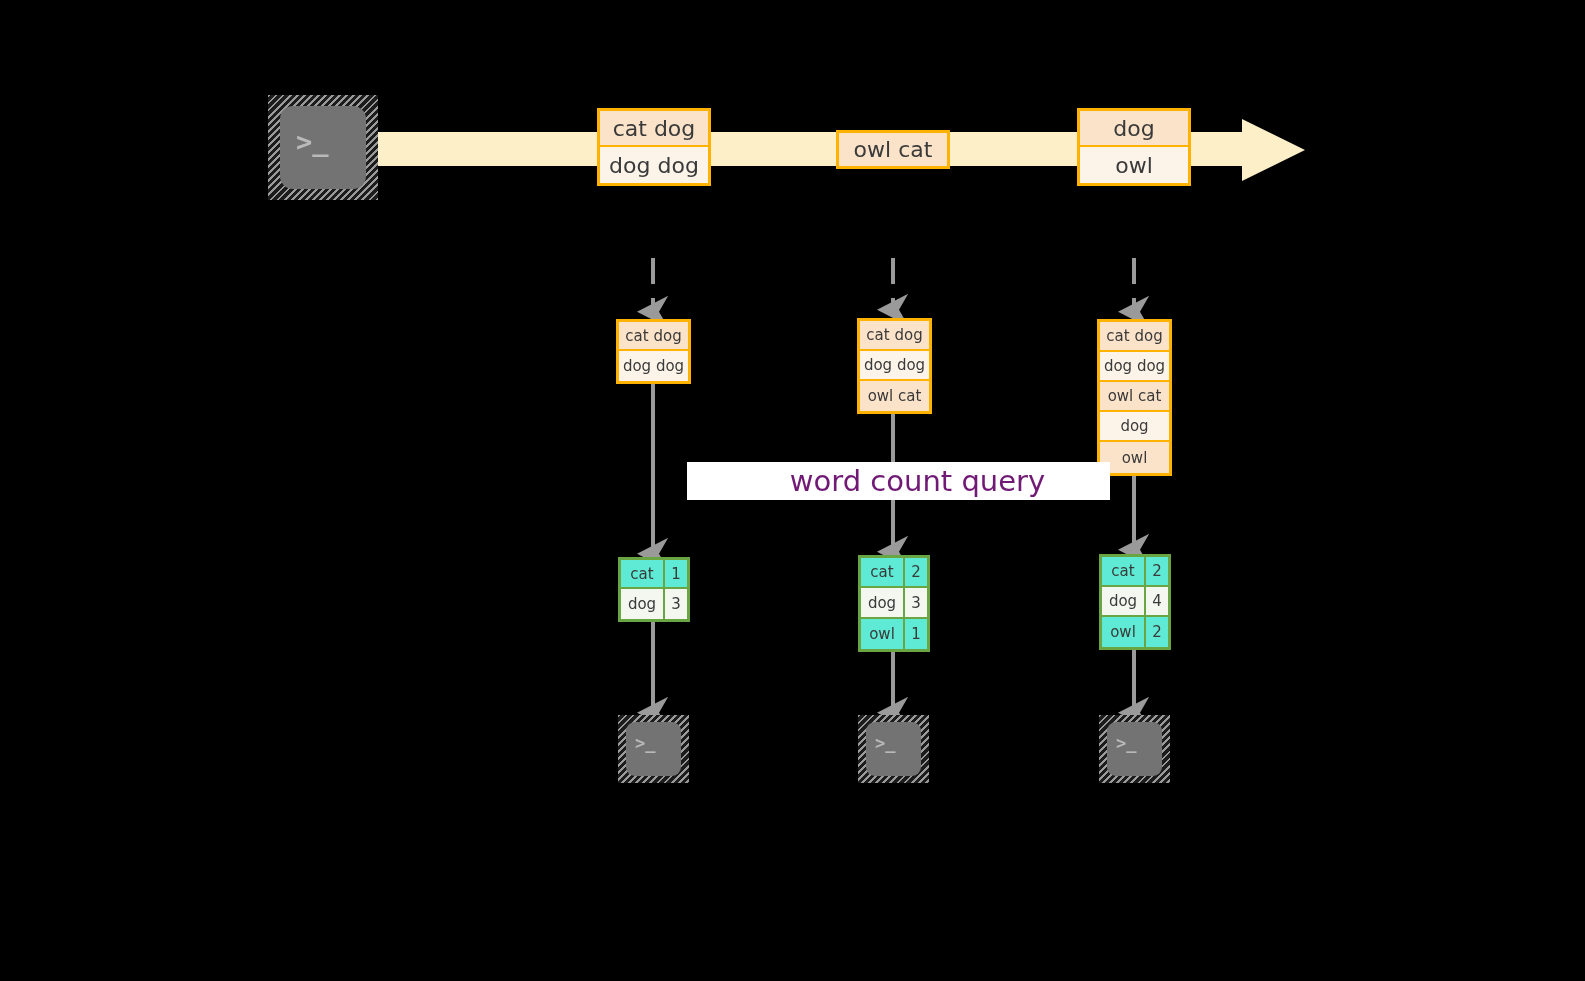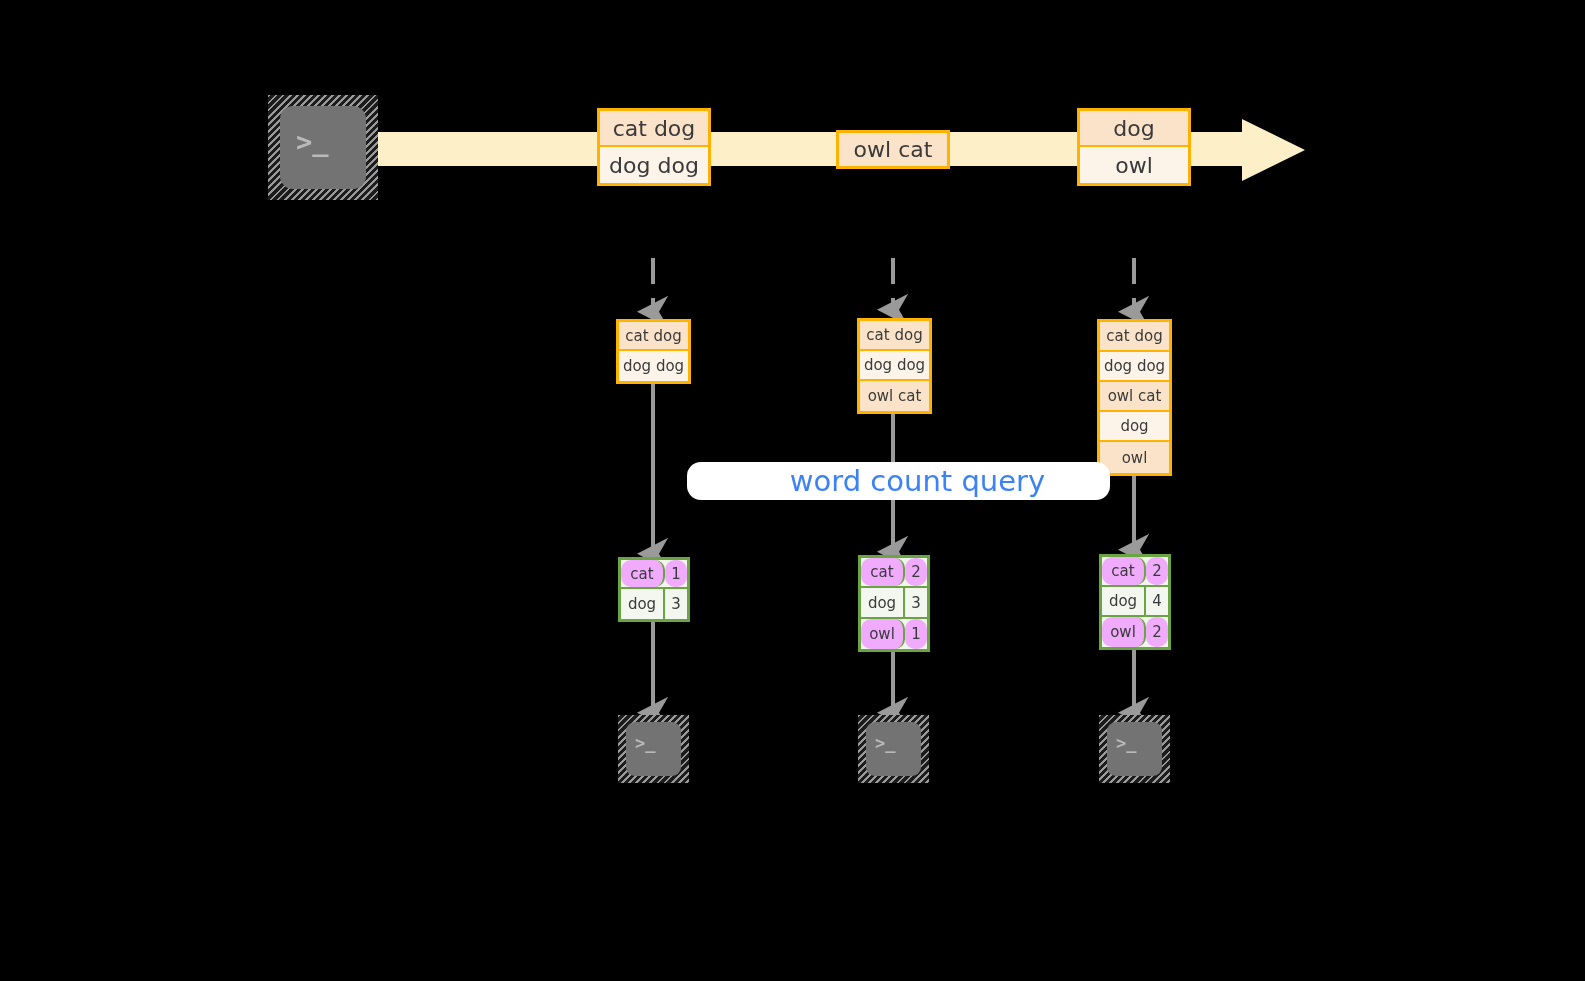--- a/index.html
+++ b/index.html
@@ -77,44 +77,43 @@
     box-sizing: border-box;
     border: 3px solid #6aa544;
     background: #f1f5ec;
   }
   .tbl .trow {
     display: flex;
     box-sizing: border-box;
     border-bottom: 2px solid #6aa544;
   }
   .tbl .trow:last-child { border-bottom: none; }
-  .tbl .trow.shade .tc { background: #f0abfc; border-radius: 10px; }
+  .tbl .trow.shade .tc { background: #5eead4; }
   .tbl .tc {
     box-sizing: border-box;
     display: flex;
     align-items: center;
     justify-content: center;
     color: #3a3a3a;
     background: #f3f7ef;
     white-space: nowrap;
   }
   .tbl .tc.key {
     border-right: 2px solid #6aa544;
   }
 
   
   .band {
     position: absolute;
     background: #ffffff;
     display: flex;
     align-items: center;
     justify-content: center;
-    color: #3b82f6;
+    color: #701a75;
     white-space: nowrap;
-    border-radius: 14px;
   }
 </style>
 </head>
 <body>
 
 <div id="canvas">
 
   <svg class="layer" viewBox="0 0 1585 981" xmlns="http://www.w3.org/2000/svg">
     <defs>
       <marker id="ah" markerWidth="9" markerHeight="9" refX="4.2" refY="4.4" orient="auto" markerUnits="strokeWidth">

